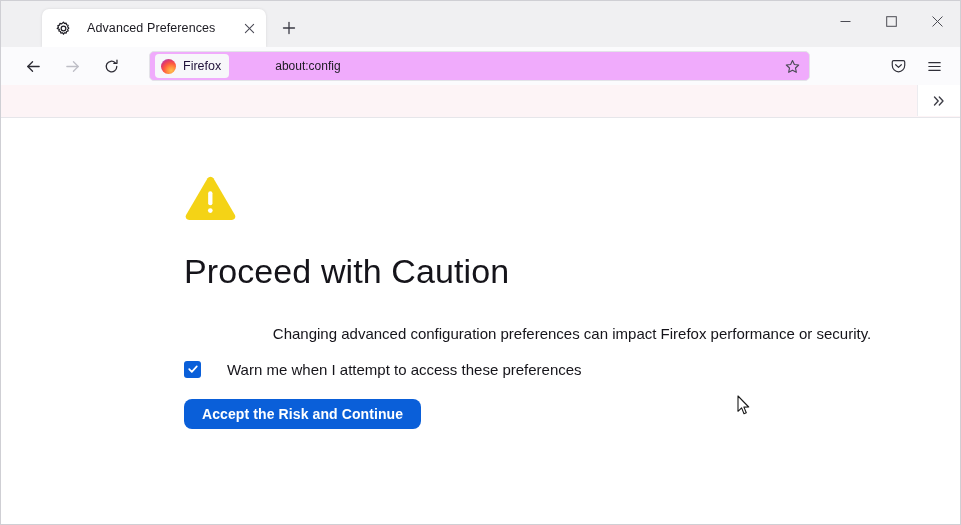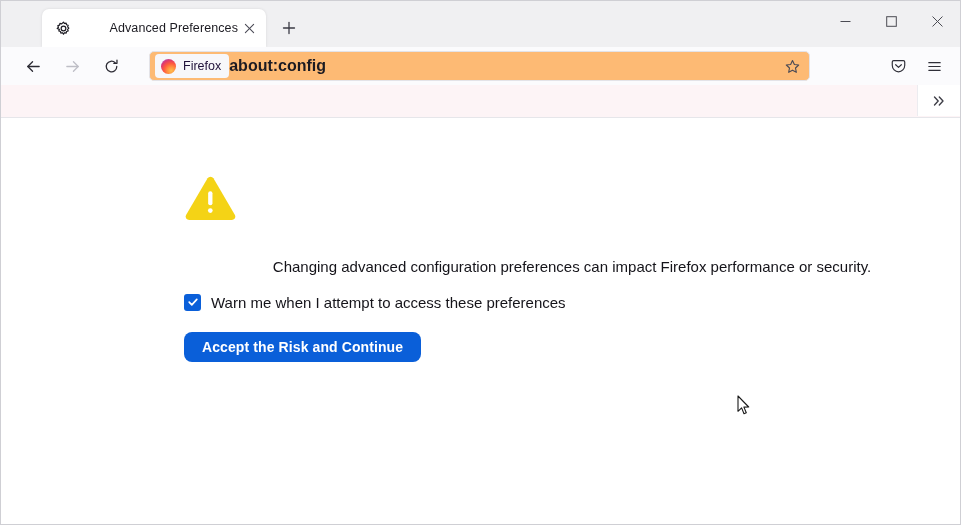--- a/index.html
+++ b/index.html
@@ -58,28 +58,27 @@
     width: 16px;
     height: 16px;
     flex: 0 0 16px;
     display: flex;
     align-items: center;
     justify-content: center;
   }
 
   .tab-title {
     flex: 1 1 auto;
-    margin-left: 10px;
+    margin-left: 16px;
     font-size: 12.5px;
     color: #1c1b22;
     white-space: nowrap;
     overflow: hidden;
     text-overflow: ellipsis;
     letter-spacing: 0.1px;
-    text-align: right;
   }
 
   .tab-close {
     width: 22px;
     height: 22px;
     flex: 0 0 22px;
     display: flex;
     align-items: center;
     justify-content: center;
     border-radius: 4px;
@@ -140,27 +139,28 @@
 
   #back-button { margin-left: 7px; }
   #forward-button { margin-left: 5px; }
   #reload-button { margin-left: 5px; }
 
   #url-bar {
     flex: 1 1 auto;
     height: 30px;
     margin: 0 6px 0 21px;
     max-width: 661px;
-    background: #fdba74;
+    background: #f0abfc;
     border: 1px solid #e3e3e8;
     border-radius: 5px;
     display: flex;
     align-items: center;
     padding: 0 4px 0 5px;
     box-sizing: border-box;
+    gap: 34px;
   }
 
   #identity-chip {
     display: flex;
     align-items: center;
     height: 24px;
     padding: 0 8px 0 6px;
     border-radius: 4px;
     background: #f7f7fa;
     flex: 0 0 auto;
@@ -176,26 +176,26 @@
   }
 
   #identity-label {
     margin-left: 7px;
     font-size: 12.5px;
     color: #20123a;
     white-space: nowrap;
   }
 
   #url-text {
-    font-size: 16px;
+    margin-left: 12px;
+    font-size: 12px;
     color: #1c1b22;
     white-space: nowrap;
     overflow: hidden;
     flex: 1 1 auto;
-    font-weight: bold;
   }
 
   #bookmark-star {
     width: 26px;
     height: 26px;
     display: flex;
     align-items: center;
     justify-content: center;
     border-radius: 4px;
     flex: 0 0 26px;
@@ -290,21 +290,21 @@
     height: 17px;
     flex: 0 0 17px;
     border-radius: 3px;
     background: #0a5fd9;
     display: flex;
     align-items: center;
     justify-content: center;
   }
 
   #warn-label {
-    margin-left: 10px;
+    margin-left: 26px;
     font-size: 15px;
     color: #15141a;
   }
 
   #accept-button {
     margin-top: 21px;
     display: inline-flex;
     align-items: center;
     justify-content: center;
     height: 30px;
@@ -446,20 +446,21 @@
   <div id="content">
 
     <div id="warning-pane">
 
       <svg id="warning-icon" viewBox="0 0 54 49">
         <path d="M24.0 3.4 L2.2 40.6 a3.6 3.6 0 0 0 3.1 5.4 h43.4 a3.6 3.6 0 0 0 3.1 -5.4 L30.0 3.4 a3.5 3.5 0 0 0 -6.0 0 z" fill="#f4d316"></path>
         <rect x="24.6" y="16.5" width="4.4" height="14.5" rx="2.2" fill="#ffffff"></rect>
         <circle cx="26.8" cy="36.3" r="2.4" fill="#ffffff"></circle>
       </svg>
 
+      <h1 id="page-title">Proceed with Caution</h1>
 
       <p id="page-description">Changing advanced configuration preferences can impact Firefox performance or security.</p>
 
       <div id="warn-row">
         <span id="warn-checkbox">
           <svg width="12" height="12" viewBox="0 0 12 12" fill="none" stroke="#ffffff" stroke-width="1.7" stroke-linecap="round" stroke-linejoin="round">
             <polyline points="2.2,6.2 4.8,8.8 9.8,3.4"></polyline>
           </svg>
         </span>
         <span id="warn-label">Warn me when I attempt to access these preferences</span>

